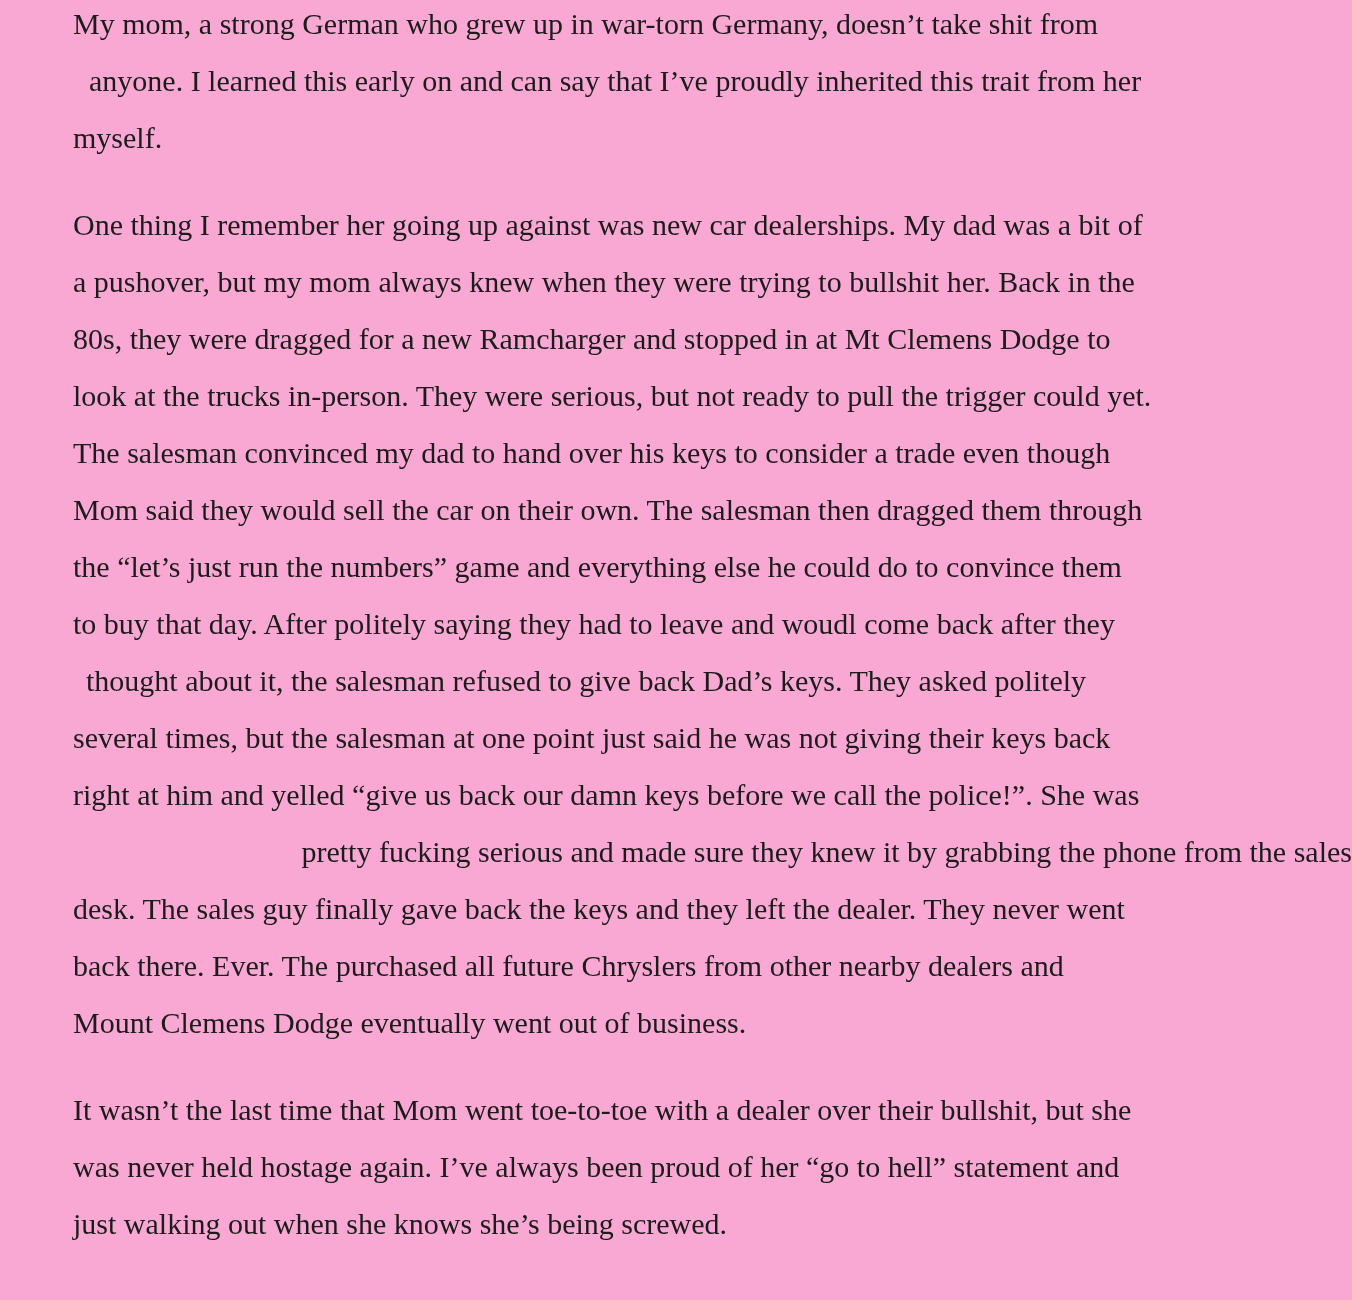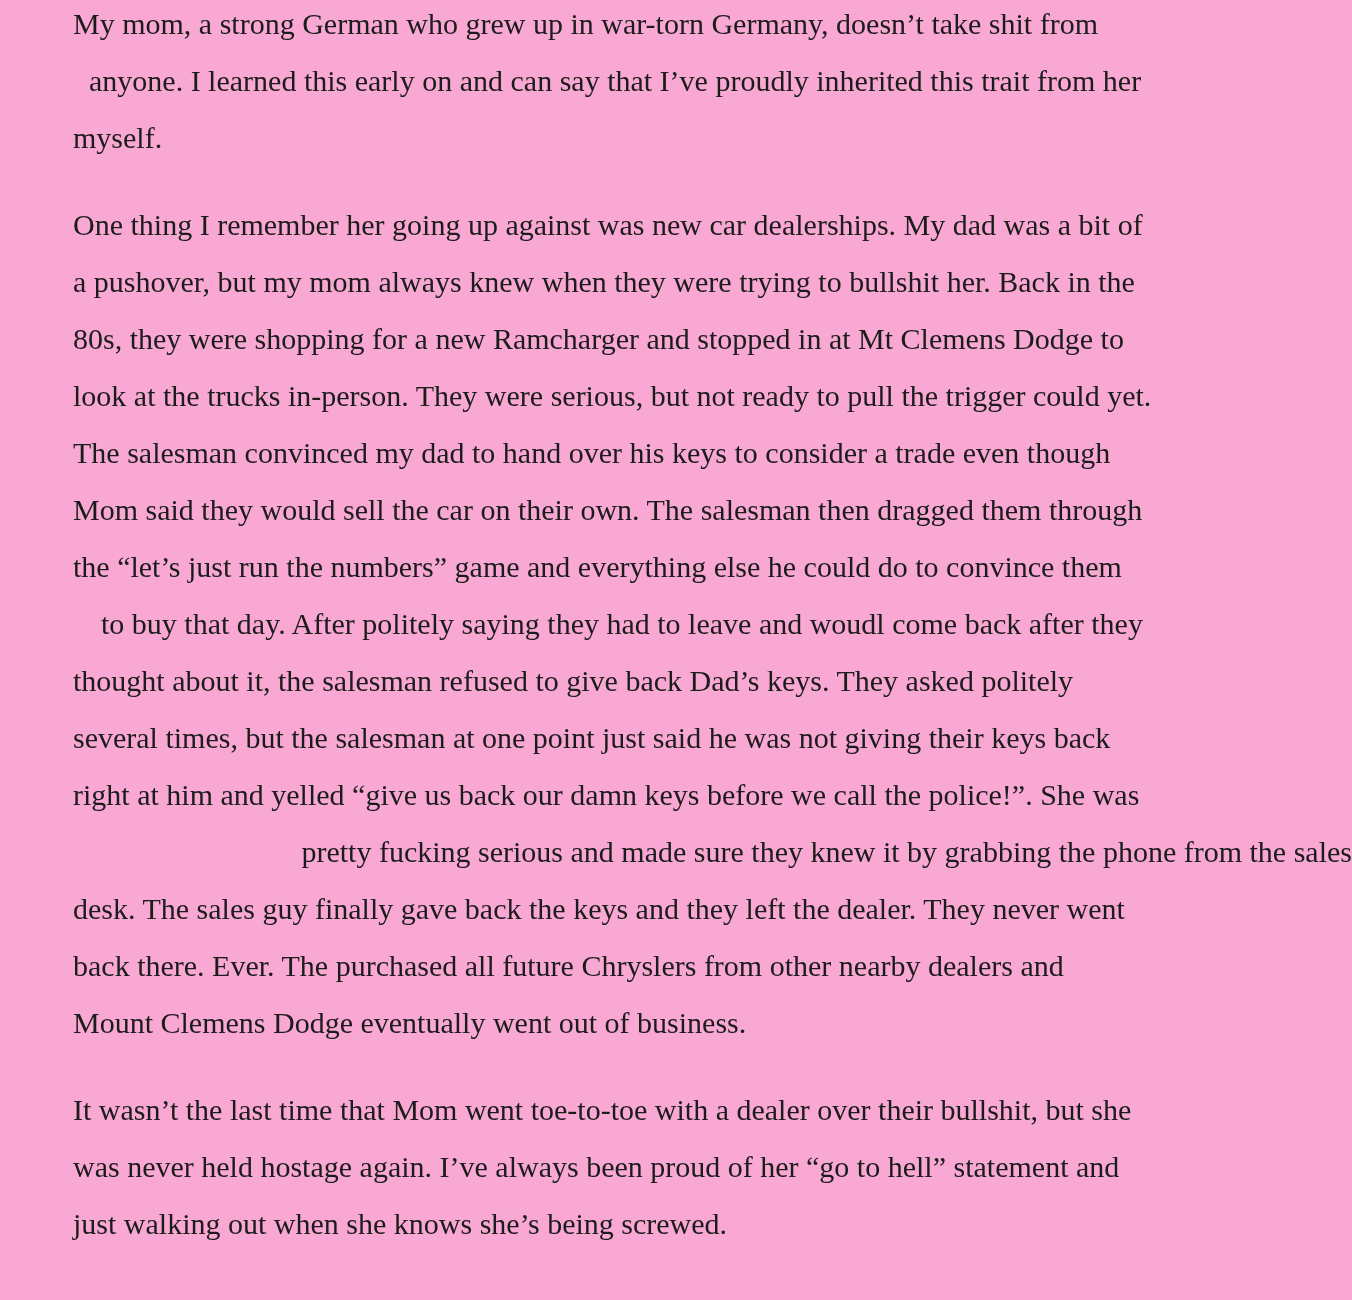--- a/index.html
+++ b/index.html
@@ -42,27 +42,27 @@
 
     <p class="paragraph">
       <span class="text-line" style="display: block;">My mom, a strong German who grew up in war-torn Germany, doesn’t take shit from</span>
       <span class="text-line" style="display: block; margin-left: 16px;">anyone. I learned this early on and can say that I’ve proudly inherited this trait from her</span>
       <span class="text-line" style="display: block;">myself.</span>
     </p>
 
     <p class="paragraph">
       <span class="text-line" style="display: block;">One thing I remember her going up against was new car dealerships. My dad was a bit of</span>
       <span class="text-line" style="display: block;">a pushover, but my mom always knew when they were trying to bullshit her. Back in the</span>
-      <span class="text-line" style="display: block;">80s, they were shopping for a new Ramcharger and stopped in at Mt Clemens Dodge to</span>
+      <span class="text-line" style="display: block;">80s, they were dragged for a new Ramcharger and stopped in at Mt Clemens Dodge to</span>
       <span class="text-line" style="display: block;">look at the trucks in-person. They were serious, but not ready to pull the trigger could yet.</span>
       <span class="text-line" style="display: block;">The salesman convinced my dad to hand over his keys to consider a trade even though</span>
       <span class="text-line" style="display: block;">Mom said they would sell the car on their own. The salesman then dragged them through</span>
       <span class="text-line" style="display: block;">the “let’s just run the numbers” game and everything else he could do to convince them</span>
-      <span class="text-line" style="display: block; margin-left: 28px;">to buy that day. After politely saying they had to leave and woudl come back after they</span>
-      <span class="text-line" style="display: block;">thought about it, the salesman refused to give back Dad’s keys. They asked politely</span>
+      <span class="text-line" style="display: block;">to buy that day. After politely saying they had to leave and woudl come back after they</span>
+      <span class="text-line" style="display: block; margin-left: 13px;">thought about it, the salesman refused to give back Dad’s keys. They asked politely</span>
       <span class="text-line" style="display: block;">several times, but the salesman at one point just said he was not giving their keys back</span>
       <span class="text-line" style="display: block;">right at him and yelled “give us back our damn keys before we call the police!”. She was</span>
       <span class="text-line" style="display: block; text-align: right;">pretty fucking serious and made sure they knew it by grabbing the phone from the sales</span>
       <span class="text-line" style="display: block;">desk. The sales guy finally gave back the keys and they left the dealer. They never went</span>
       <span class="text-line" style="display: block;">back there. Ever. The purchased all future Chryslers from other nearby dealers and</span>
       <span class="text-line" style="display: block;">Mount Clemens Dodge eventually went out of business.</span>
     </p>
 
     <p class="paragraph">
       <span class="text-line" style="display: block;">It wasn’t the last time that Mom went toe-to-toe with a dealer over their bullshit, but she</span>

